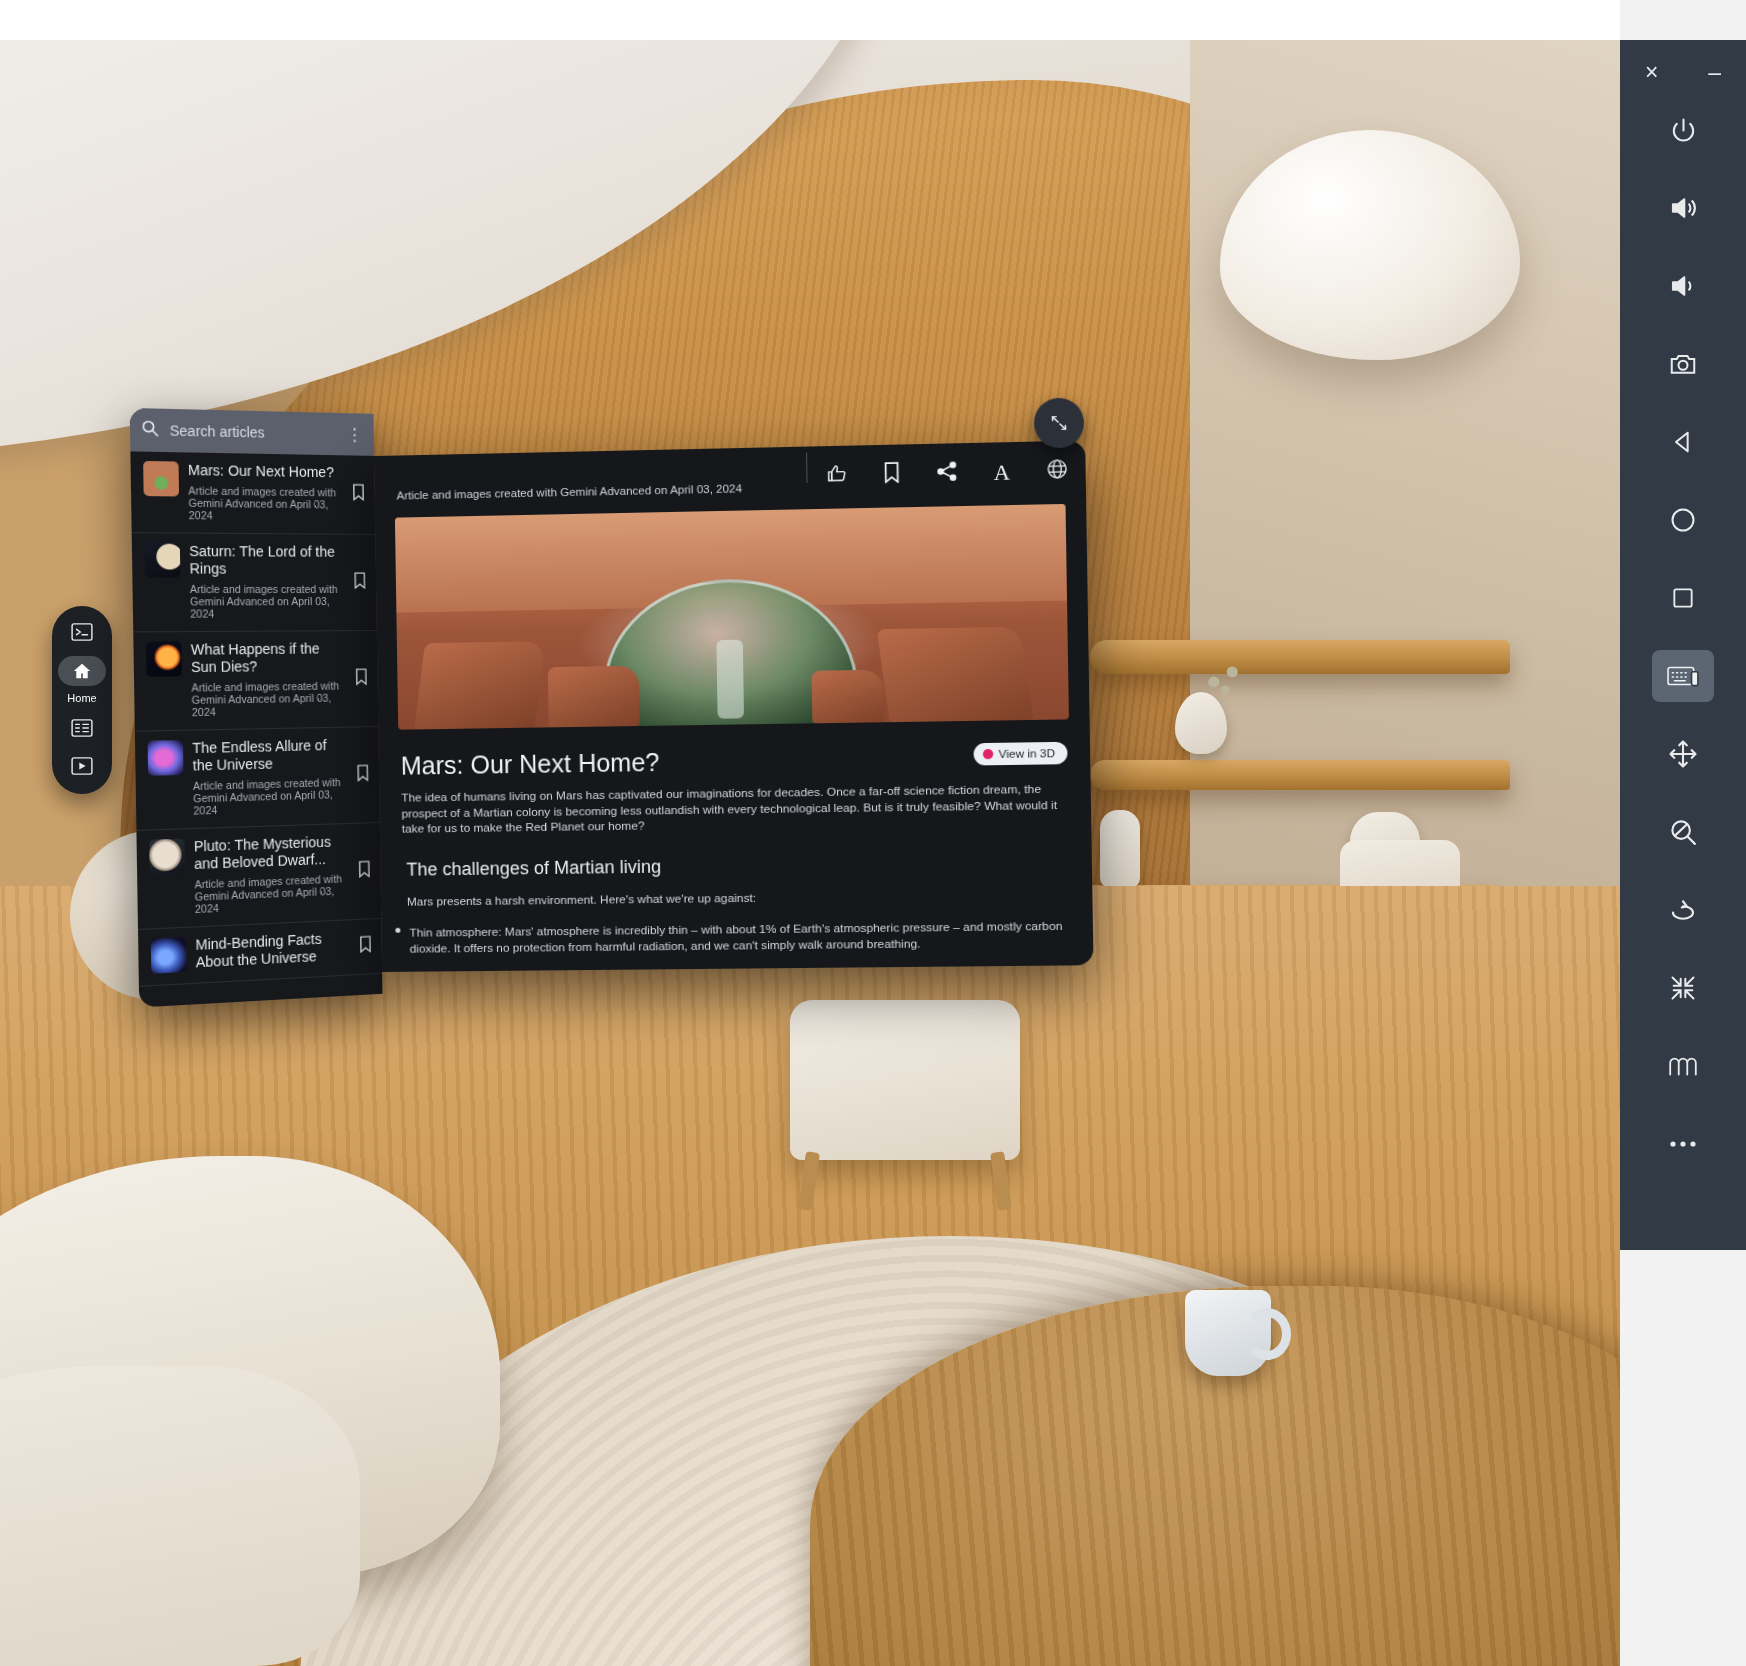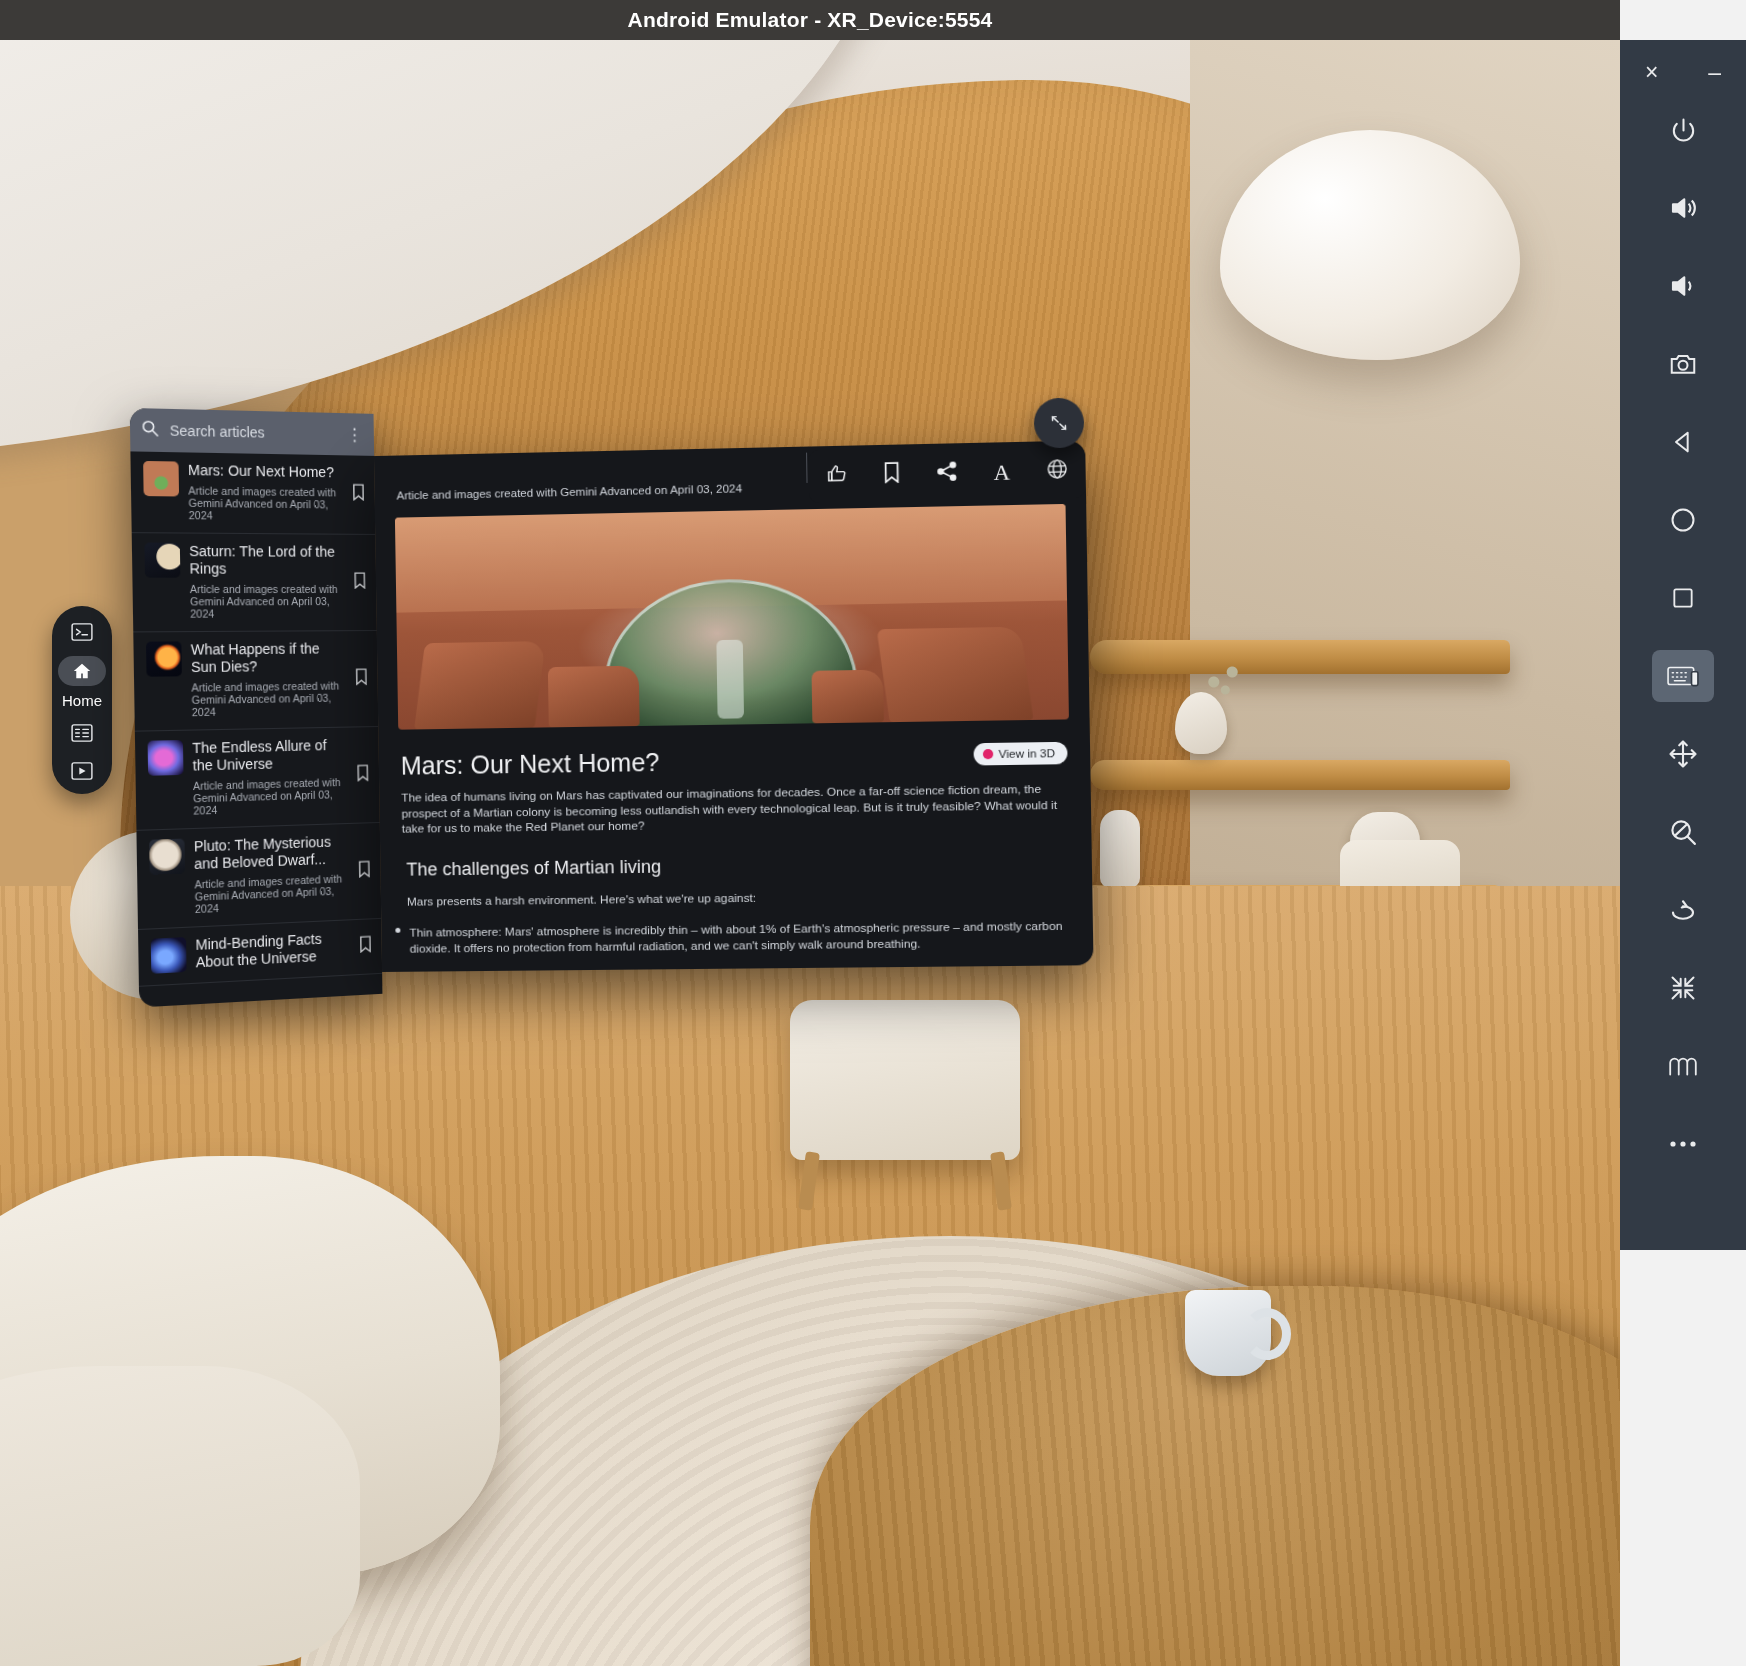--- a/index.html
+++ b/index.html
@@ -139,21 +139,21 @@
     box-shadow: 0 10px 22px rgba(0,0,0,.4);
   }
   .dock-btn {
     width: 38px; height: 28px; display: flex; align-items: center; justify-content: center;
     color: #e8eaed;
   }
   .dock-home {
     width: 48px; height: 30px; border-radius: 16px; background: #4a4e55;
     display: flex; align-items: center; justify-content: center; color: #fff;
   }
-  .dock-home-label { color:#fff; font-size: 15px; margin-top:-4px;}
+  .dock-home-label { color:#fff; font-size: 11px; margin-top:-4px;}
 
   
   .panel-list {
     position: absolute; left: 138px; top: 374px; width: 240px; height: 580px;
     background: #16181c; border-radius: 16px 0 0 16px;
     transform: perspective(1400px) rotateY(11deg) rotateZ(-0.9deg);
     transform-origin: right center;
     box-shadow: 0 18px 50px rgba(0,0,0,.55);
     overflow: hidden;
   }
@@ -252,23 +252,20 @@
   .tool-btn { width:62px; height:52px; display:flex;align-items:center;justify-content:center;
               color:#e9eaec; border-radius:8px; }
   .tool-btn.active { background:#5c6673; }
   .tool-btn svg { display:block; }
 </style>
 </head>
 <body>
 
 <div id="root">
 
-  <div class="emu-titlebar">
-    <span>Android Emulator - XR_Device:5554</span>
-  </div>
 
   <div class="device-screen">
     <div class="scene">
       <div class="wall-top"></div>
       <div class="wood-arch"></div>
       <div class="ceil-curve"></div>
       <div class="wall-right"></div>
       <div class="lamp"></div>
       <div class="shelf s1"></div>
         <div class="shelf s2"></div>

